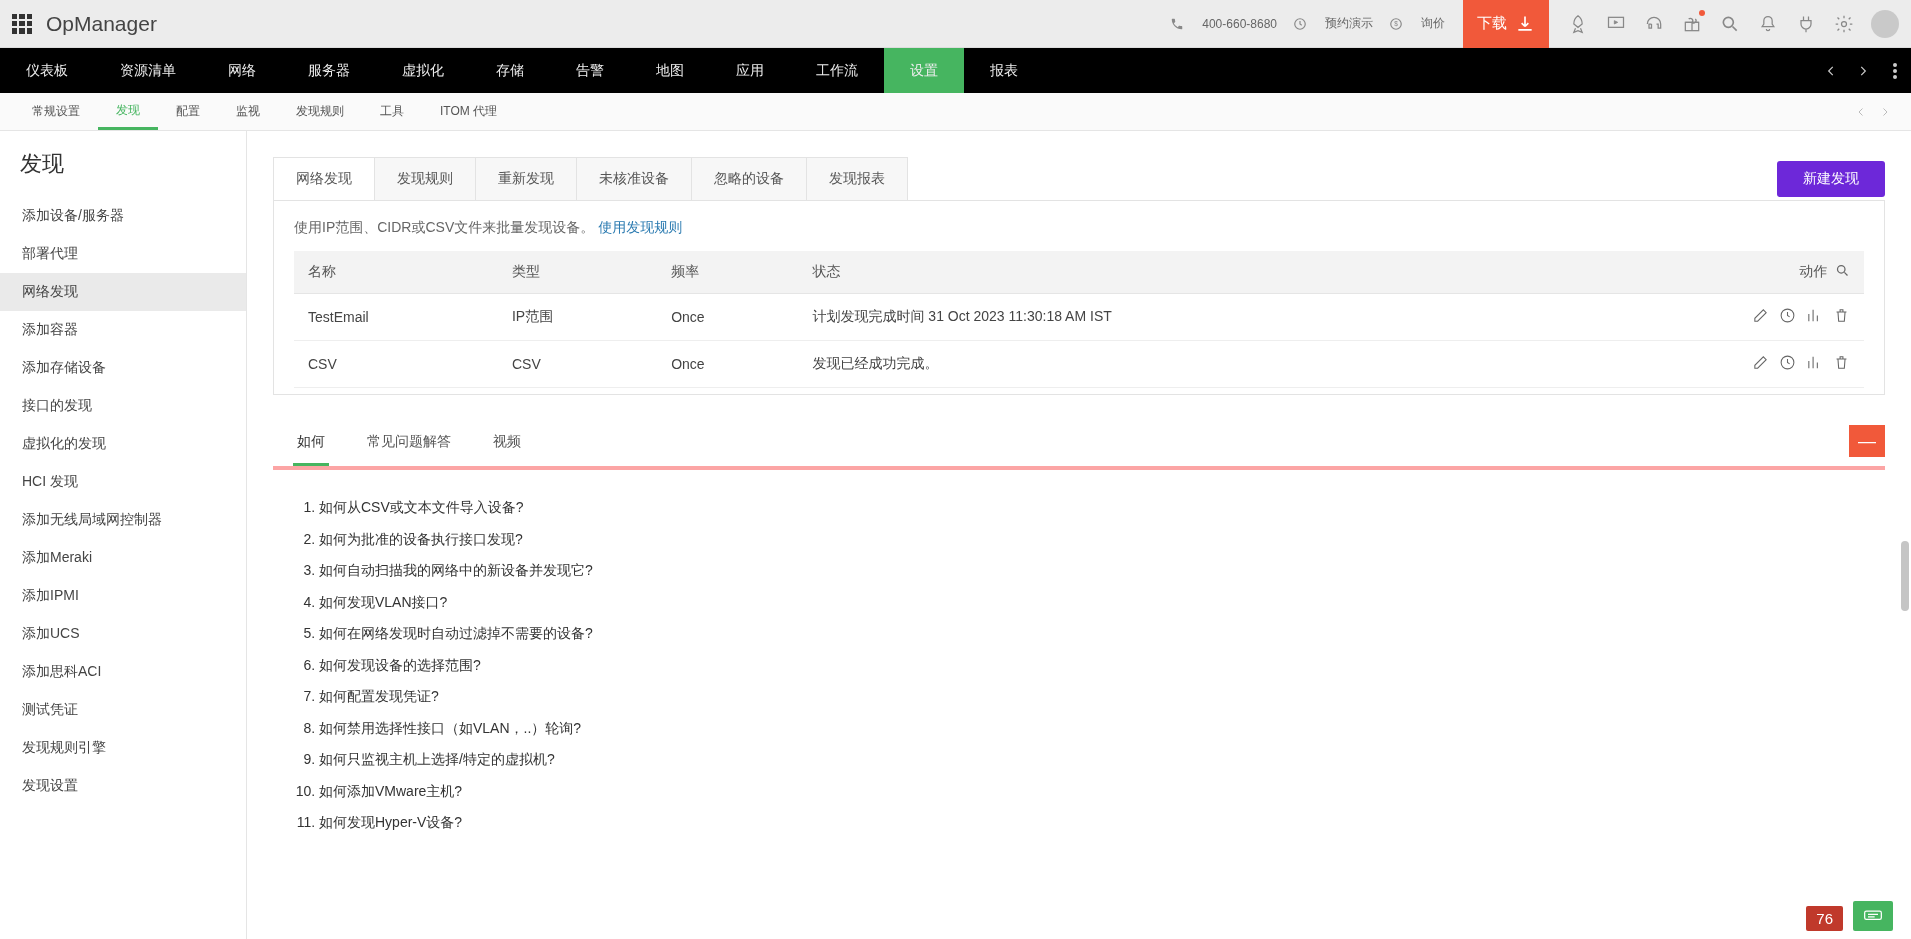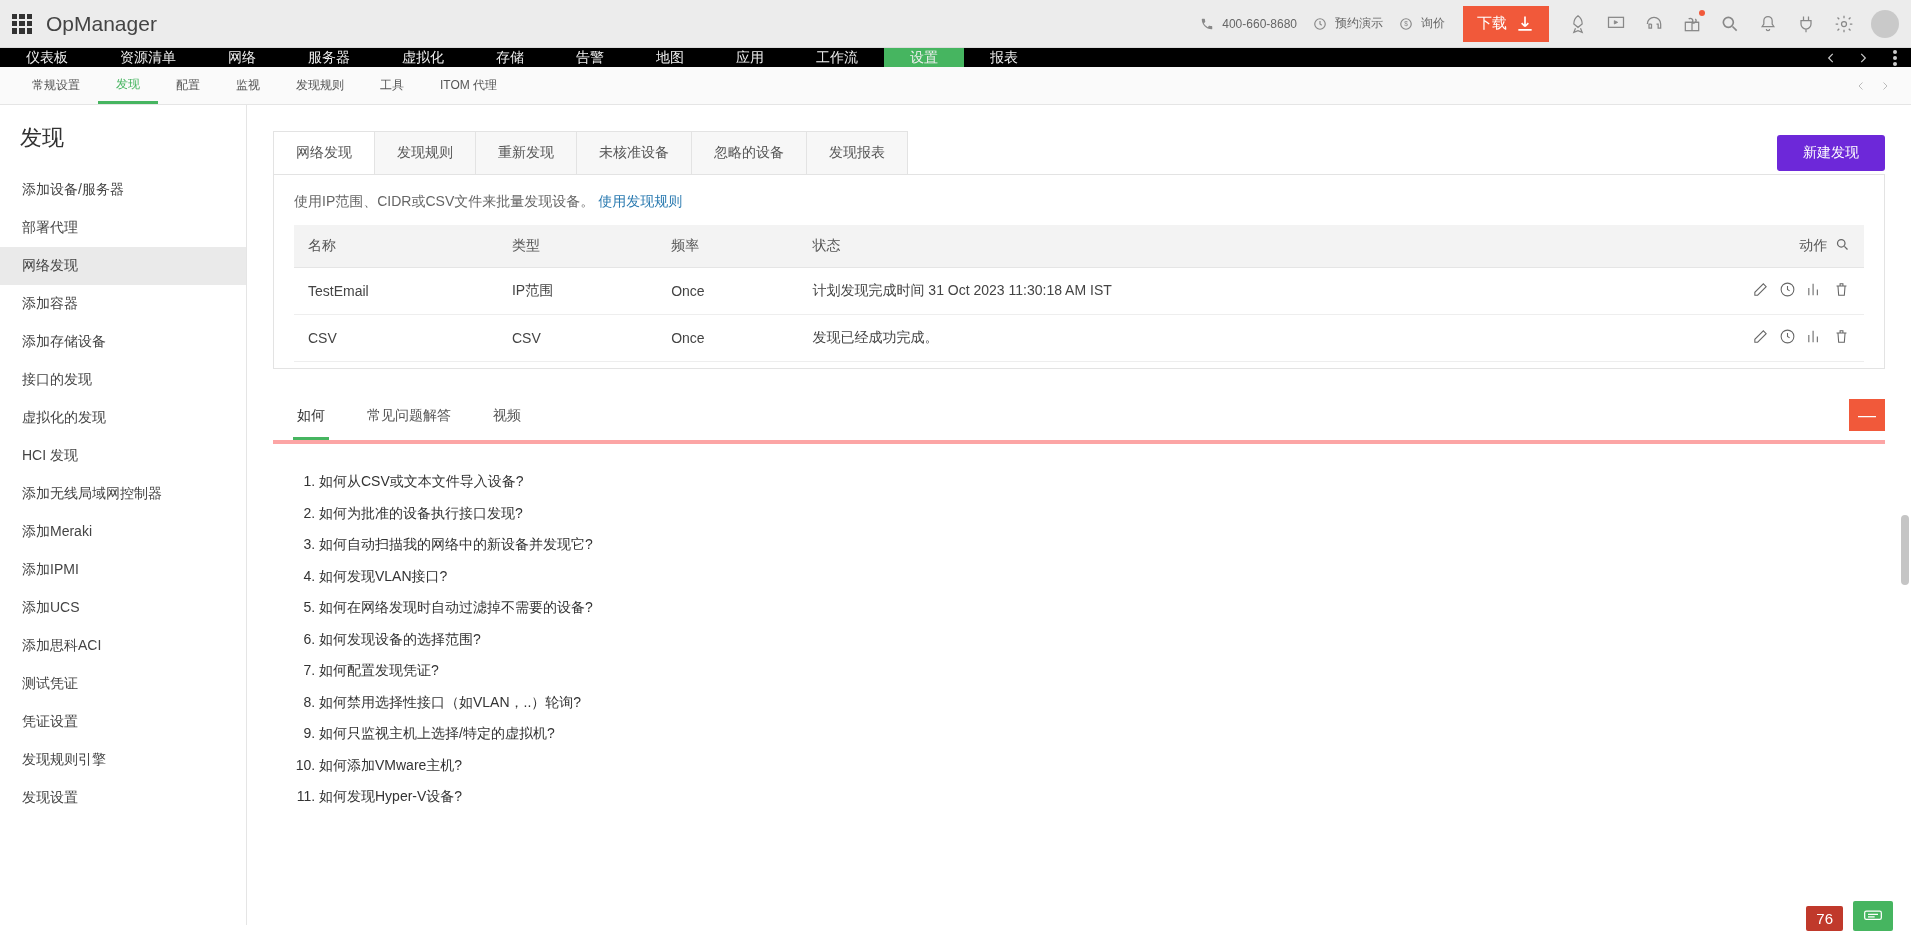--- a/index.html
+++ b/index.html
@@ -4,32 +4,32 @@
 <style>
 * { margin: 0; padding: 0; box-sizing: border-box; }
 body { font-family: -apple-system, "Segoe UI", "Microsoft YaHei", sans-serif; font-size: 13px; color: #333; background: #fff; overflow: hidden; width: 1911px; height: 939px; }
 
 
 .top-header { height: 48px; background: #ececec; display: flex; align-items: center; padding: 16px 12px; border-bottom: 1px solid #ddd; }
 .apps-icon { width: 20px; height: 20px; display: grid; grid-template-columns: repeat(3,1fr); grid-template-rows: repeat(3,1fr); gap: 2px; margin-right: 14px; cursor: pointer; }
 .apps-icon span { background: #333; }
 .brand { font-size: 21px; font-weight: 500; color: #444; }
 .header-right { margin-left: auto; display: flex; align-items: center; gap: 4px; }
-.contact-pill { display: flex; align-items: center; gap: 8px; color: #666; font-size: 12px; padding: 0 6px; }
+.contact-pill { display: flex; align-items: center; gap: 18px; color: #666; font-size: 12px; padding: 0 6px; }
 .contact-pill svg { width: 14px; height: 14px; fill: #888; }
-.download-btn { background: #f1593a; color: #fff; height: 36px; padding: 0 14px; display: flex; align-items: center; gap: 8px; font-size: 15px; cursor: pointer; margin: 0 8px; }
+.download-btn { background: #f1593a; color: #fff; height: 48px; padding: 0 14px; display: flex; align-items: center; gap: 8px; font-size: 15px; cursor: pointer; margin: 0 8px; }
 .download-btn svg { width: 20px; height: 20px; fill: #fff; }
 .hdr-icon { width: 34px; height: 48px; display: flex; align-items: center; justify-content: center; cursor: pointer; }
 .hdr-icon svg { width: 20px; height: 20px; fill: #888; stroke: #888; }
 .gift-dot { position: relative; }
 .gift-dot::after { content: ''; position: absolute; top: 10px; right: 4px; width: 6px; height: 6px; background: #f1593a; border-radius: 50%; }
 .avatar { width: 28px; height: 28px; border-radius: 50%; background: #c9c9c9; margin-left: 6px; }
 
 
-.main-nav { height: 19px; background: #000; display: flex; align-items: stretch; }
+.main-nav { height: 45px; background: #000; display: flex; align-items: stretch; }
 .main-nav-item { color: #eee; padding: 0 26px; display: flex; align-items: center; font-size: 14px; cursor: pointer; }
 .main-nav-item.active { background: #46b560; }
 .nav-arrows { margin-left: auto; display: flex; }
 .nav-arrow { width: 32px; display: flex; align-items: center; justify-content: center; cursor: pointer; }
 .nav-arrow svg { width: 14px; height: 14px; stroke: #ccc; fill: none; stroke-width: 2; }
 .nav-more { width: 32px; display: flex; align-items: center; justify-content: center; cursor: pointer; }
 .nav-more svg { fill: #ccc; }
 
 
 .sub-nav { height: 38px; background: #fafafa; border-bottom: 1px solid #e5e5e5; display: flex; align-items: stretch; padding: 0 14px; }
@@ -242,21 +242,20 @@
         <div class="sidebar-item">添加存储设备</div>
         <div class="sidebar-item">接口的发现</div>
         <div class="sidebar-item">虚拟化的发现</div>
         <div class="sidebar-item">HCI 发现</div>
         <div class="sidebar-item">添加无线局域网控制器</div>
         <div class="sidebar-item">添加Meraki</div>
         <div class="sidebar-item">添加IPMI</div>
         <div class="sidebar-item">添加UCS</div>
         <div class="sidebar-item">添加思科ACI</div>
         <div class="sidebar-item">测试凭证</div>
-        <div class="sidebar-item">凭证设置</div>
         <div class="sidebar-item">发现规则引擎</div>
         <div class="sidebar-item">发现设置</div>
       </div>
   </div>
 
   <div class="main">
     <div class="tabs-row">
       <div class="tabs" id="content-tabs">
           <div class="tab active">网络发现</div>
           <div class="tab">发现规则</div>

